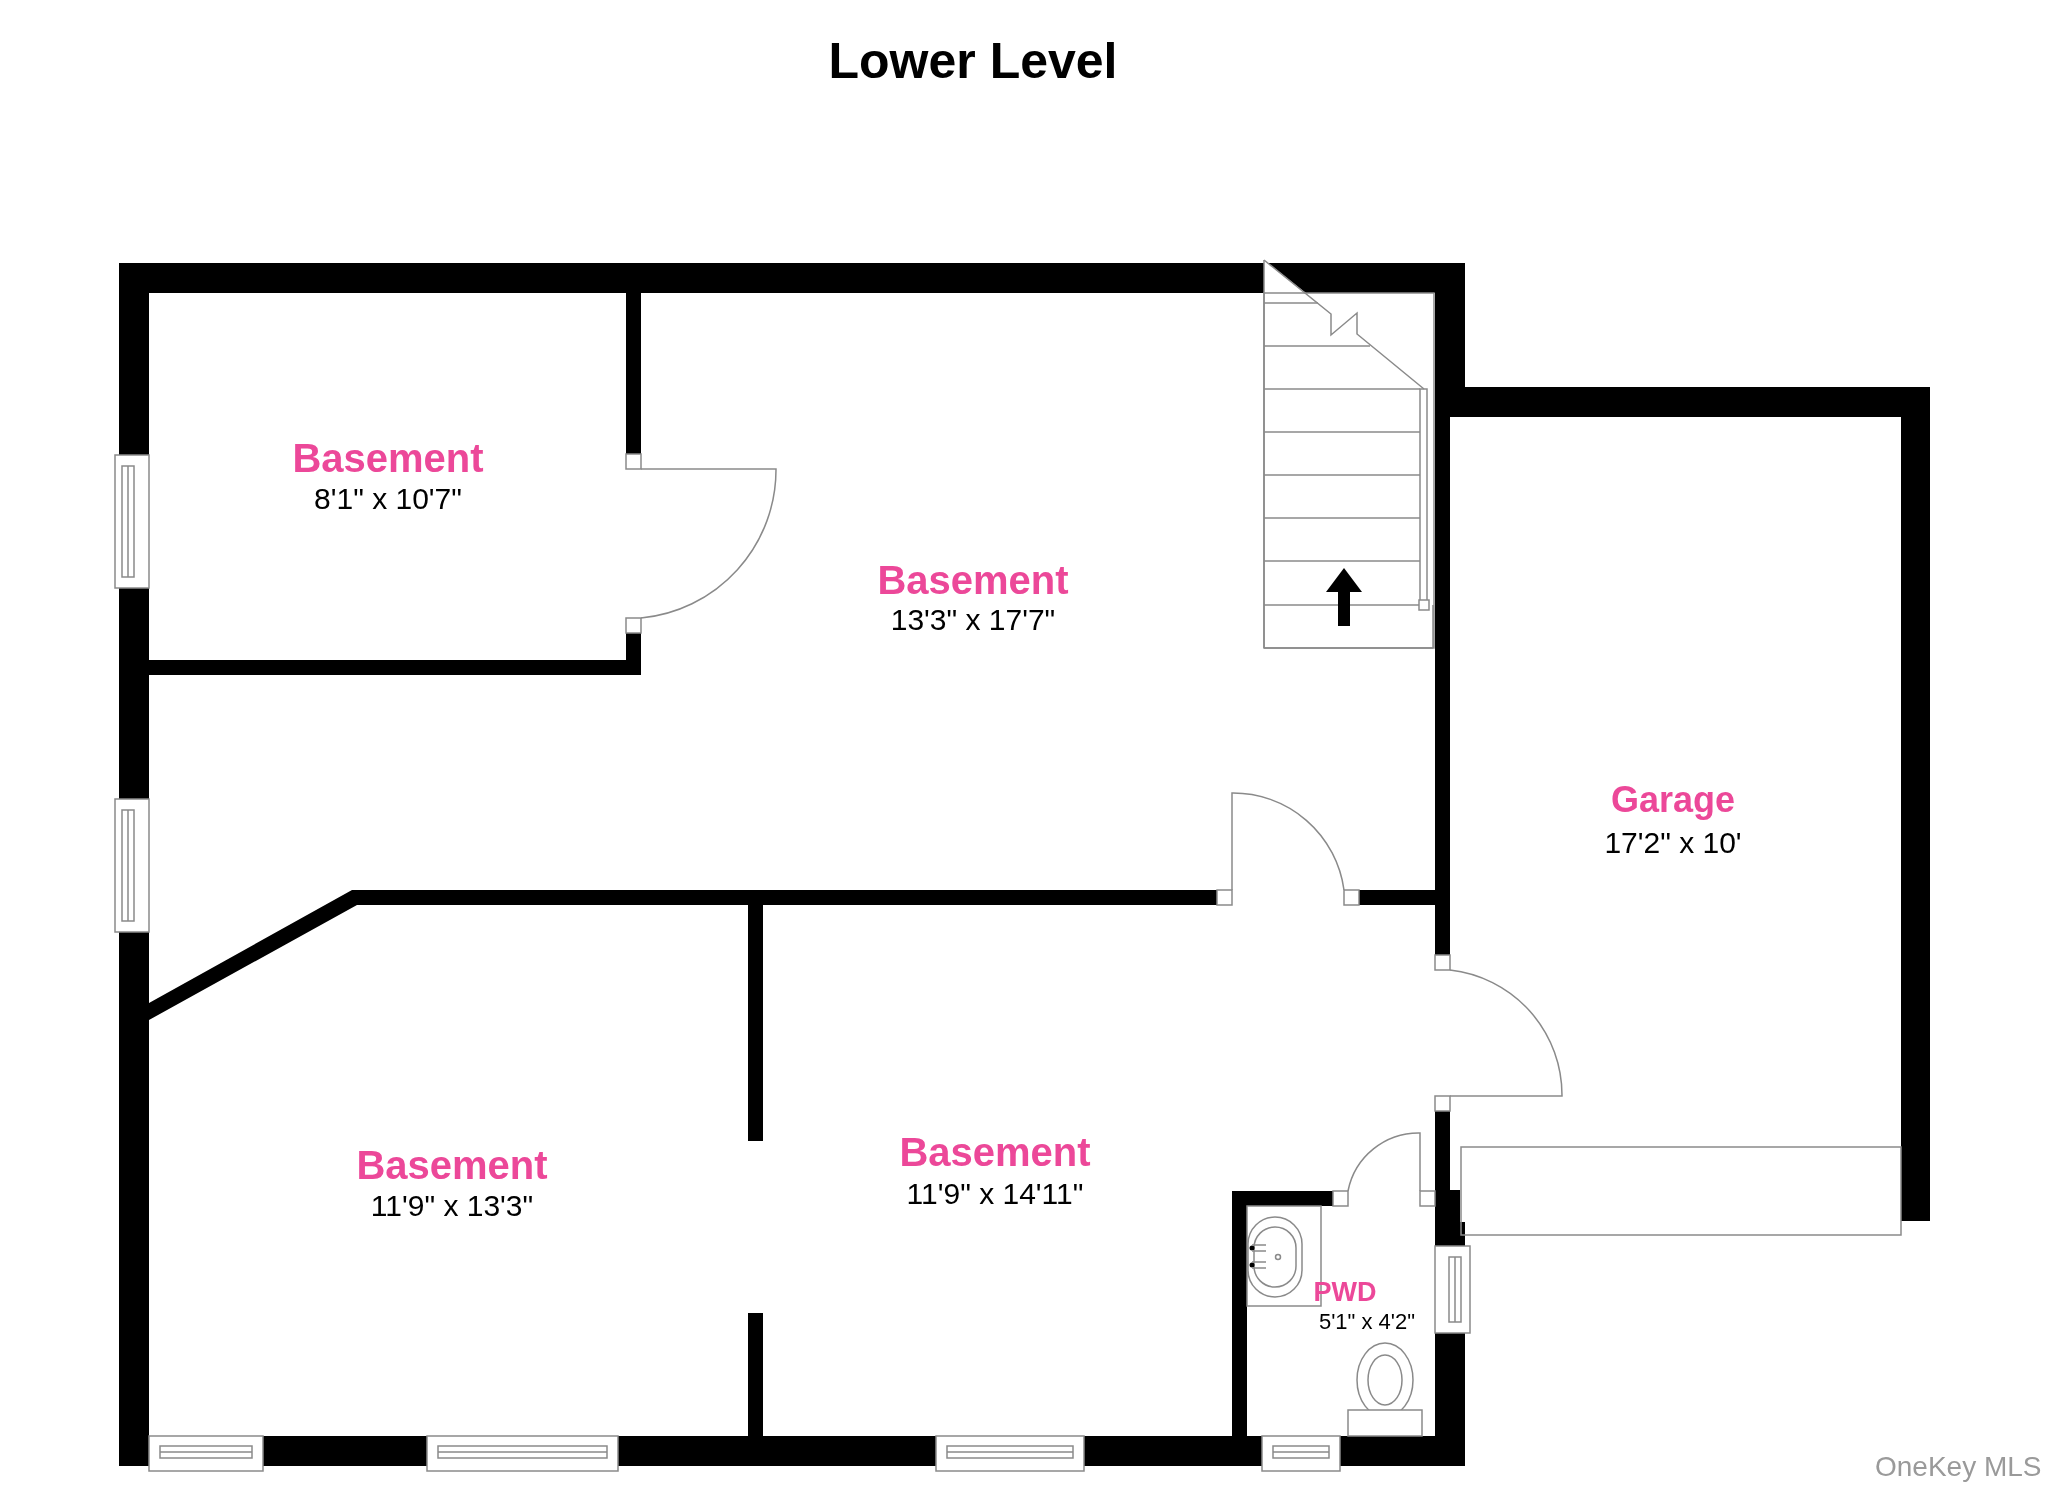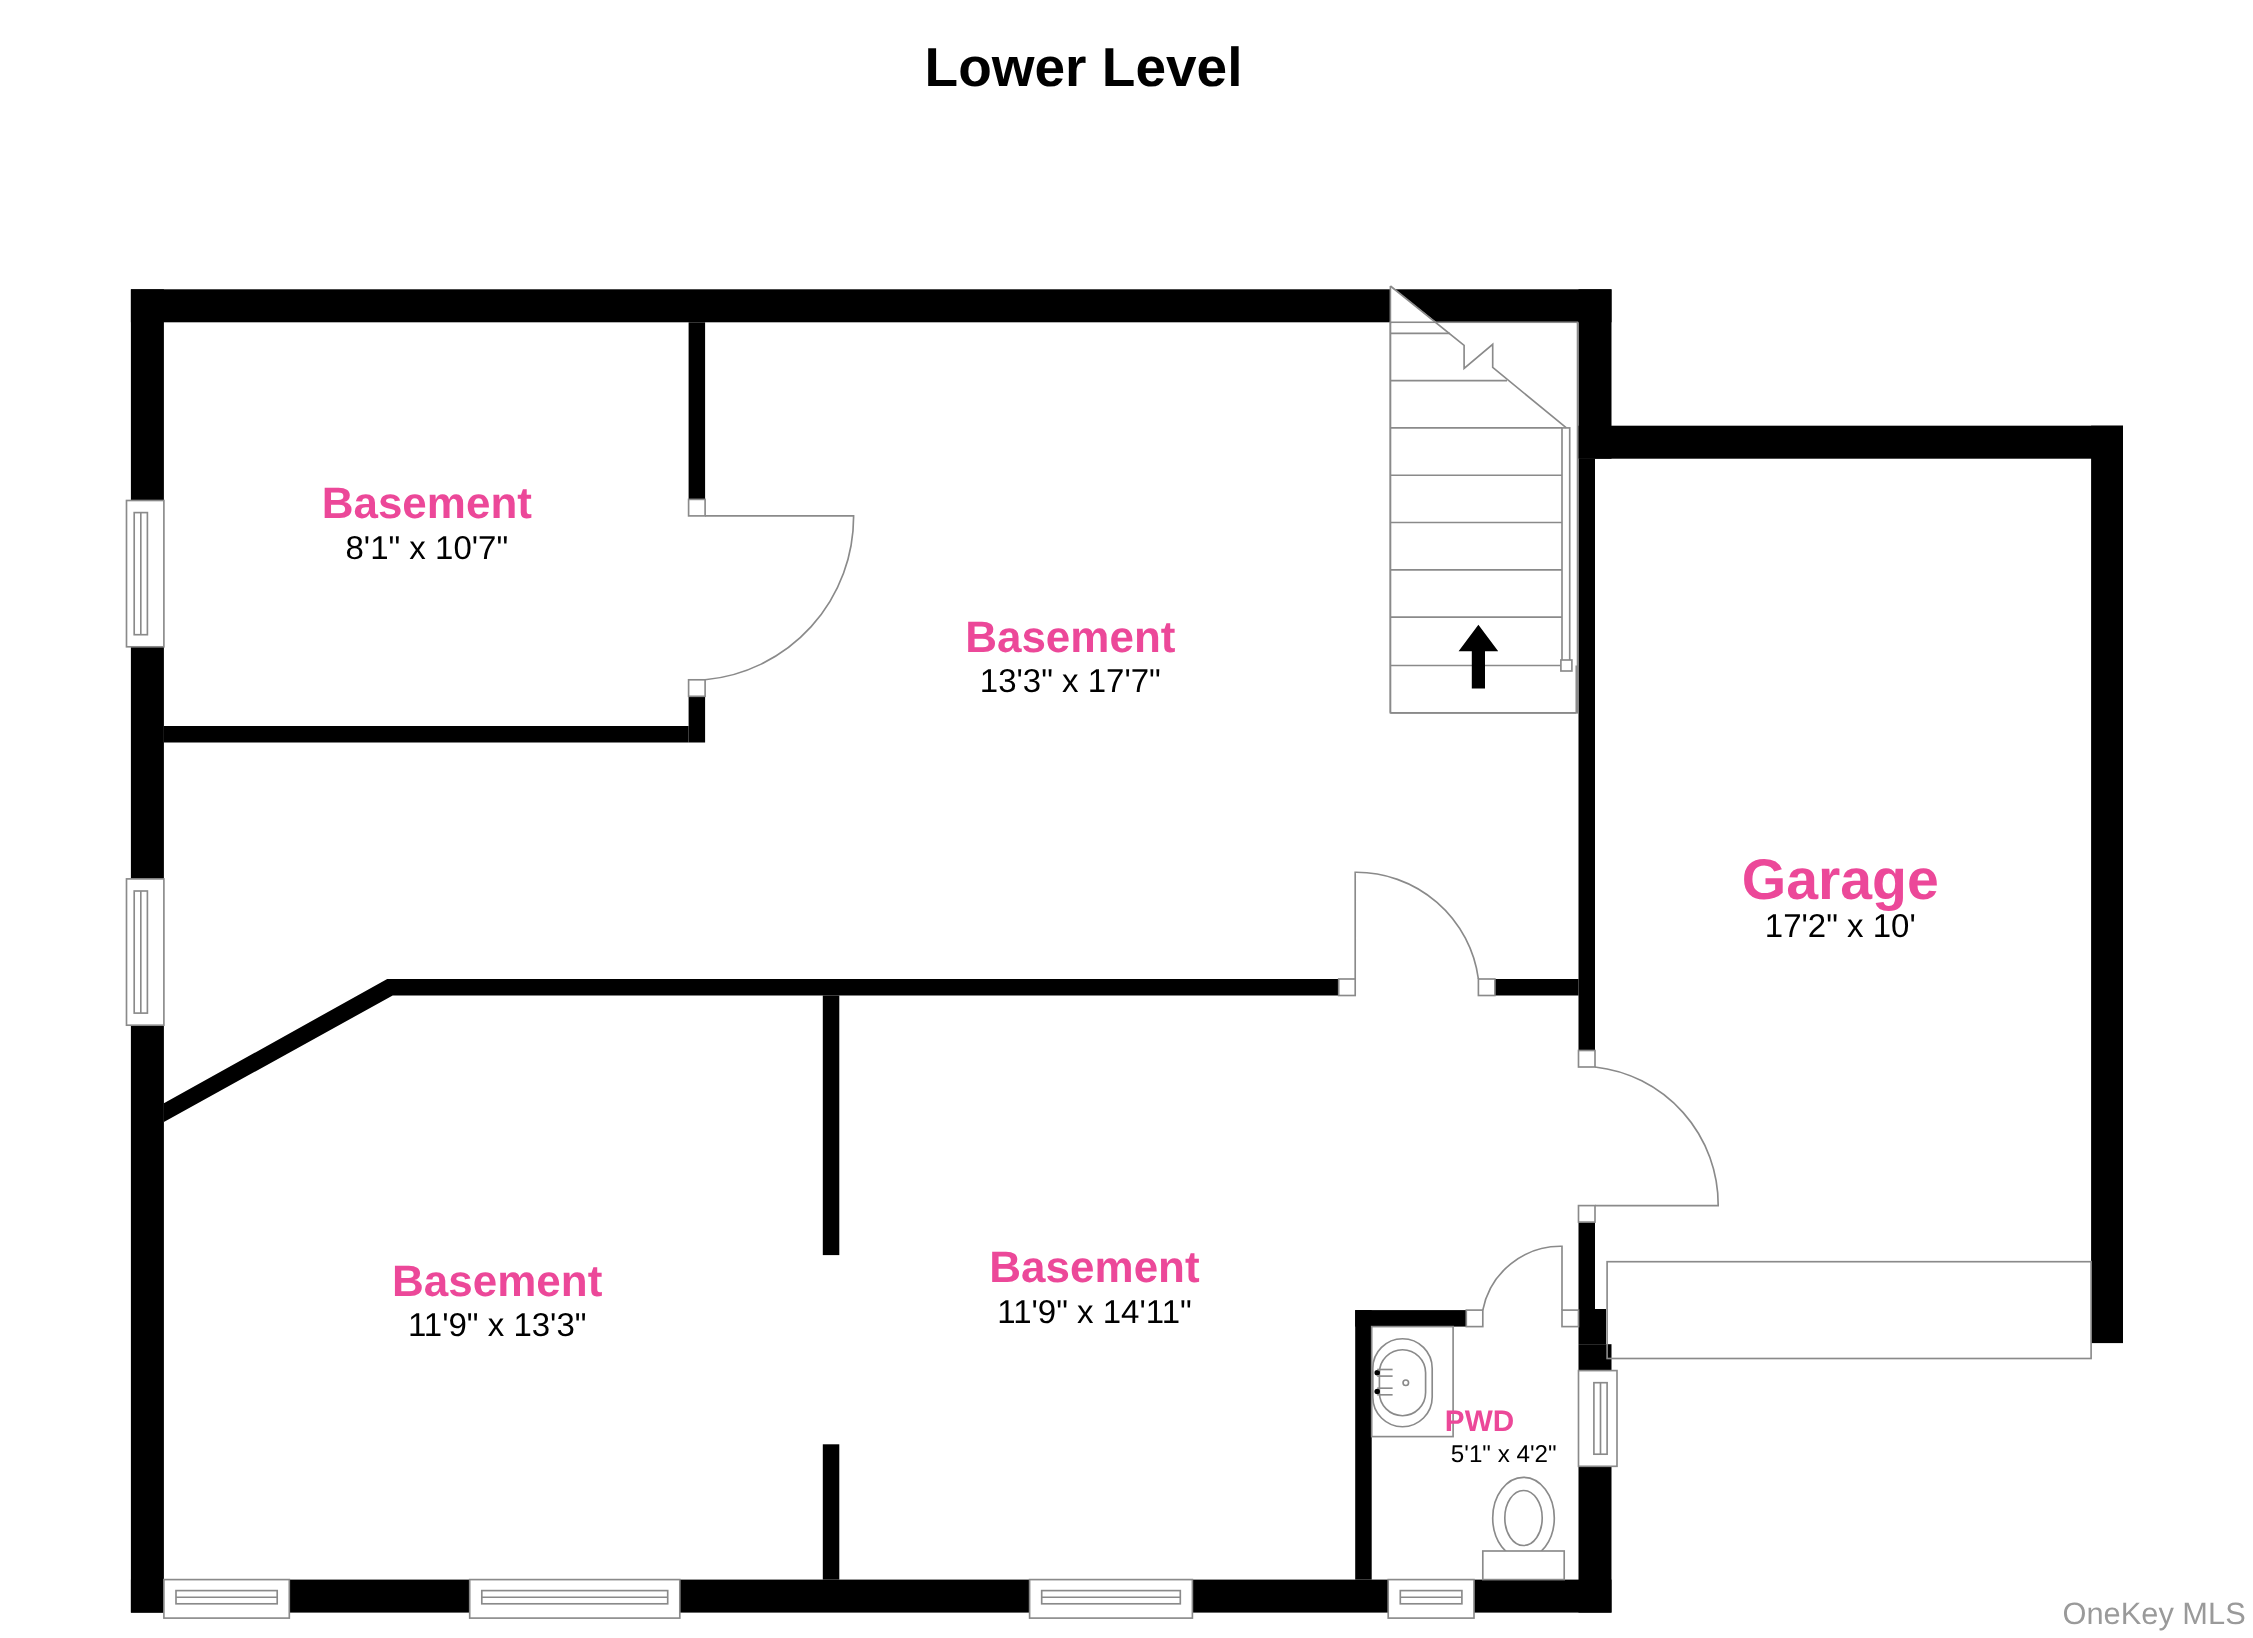--- a/index.html
+++ b/index.html
@@ -2,21 +2,21 @@
 <html><head>
 <meta charset="utf-8">
 <style>
   html, body { margin: 0; padding: 0; background: #ffffff; }
   body { width: 2048px; height: 1489px; position: relative; overflow: hidden; font-family: "Liberation Sans", sans-serif; }
   svg { position: absolute; left: 0; top: 0; }
   .wall { fill: #000000; }
   .thin { fill: #ffffff; stroke: #8a8a8a; stroke-width: 1.5; }
   .line { fill: none; stroke: #8a8a8a; stroke-width: 1.5; }
   .jamb { fill: #ffffff; stroke: #8a8a8a; stroke-width: 1.5; }
-  .label-title { position: absolute; font-family: "Liberation Sans", sans-serif; font-weight: bold; color: #000; white-space: nowrap; transform: translateX(-50%); margin-left: 12px; }
+  .label-title { position: absolute; font-family: "Liberation Sans", sans-serif; font-weight: bold; color: #000; white-space: nowrap; transform: translateX(-50%); }
   .room-name { position: absolute; font-family: "Liberation Sans", sans-serif; font-weight: bold; color: #ec4899; white-space: nowrap; transform: translate(-50%, -50%); line-height: 1; }
   .room-dims { position: absolute; font-family: "Liberation Sans", sans-serif; color: #000; white-space: nowrap; transform: translate(-50%, -50%); line-height: 1; }
   .watermark { position: absolute; font-family: "Liberation Sans", sans-serif; white-space: nowrap; line-height: 1; margin-left: 27px; }
 </style>
 </head>
 <body>
 
 <div class="label-title" style="left:973px; top:32px; font-size:50px;">Lower Level</div>
 
 <svg width="2048" height="1489" viewBox="0 0 2048 1489" xmlns="http://www.w3.org/2000/svg">
@@ -167,21 +167,21 @@
     <rect class="thin" x="1348" y="1410" width="74" height="26"></rect>
   </g>
 </svg>
 
 <div class="room-name" style="left:388px; top:458px; font-size:40px;">Basement</div>
 <div class="room-dims" style="left:388px; top:499px; font-size:30px;">8'1" x 10'7"</div>
 
 <div class="room-name" style="left:973px; top:580px; font-size:40px;">Basement</div>
 <div class="room-dims" style="left:973px; top:620px; font-size:30px;">13'3" x 17'7"</div>
 
-<div class="room-name" style="left:1673px; top:800px; font-size:52px;">Garage</div>
+<div class="room-name" style="left:1673px; top:800px; font-size:36px;">Garage</div>
 <div class="room-dims" style="left:1673px; top:843px; font-size:30px;">17'2" x 10'</div>
 
 <div class="room-name" style="left:452px; top:1165px; font-size:40px;">Basement</div>
 <div class="room-dims" style="left:452px; top:1206px; font-size:30px;">11'9" x 13'3"</div>
 
 <div class="room-name" style="left:995px; top:1152px; font-size:40px;">Basement</div>
 <div class="room-dims" style="left:995px; top:1194px; font-size:30px;">11'9" x 14'11"</div>
 
 <div class="room-name" style="left:1345px; top:1292px; font-size:27px;">PWD</div>
 <div class="room-dims" style="left:1367px; top:1322px; font-size:22px;">5'1" x 4'2"</div>

